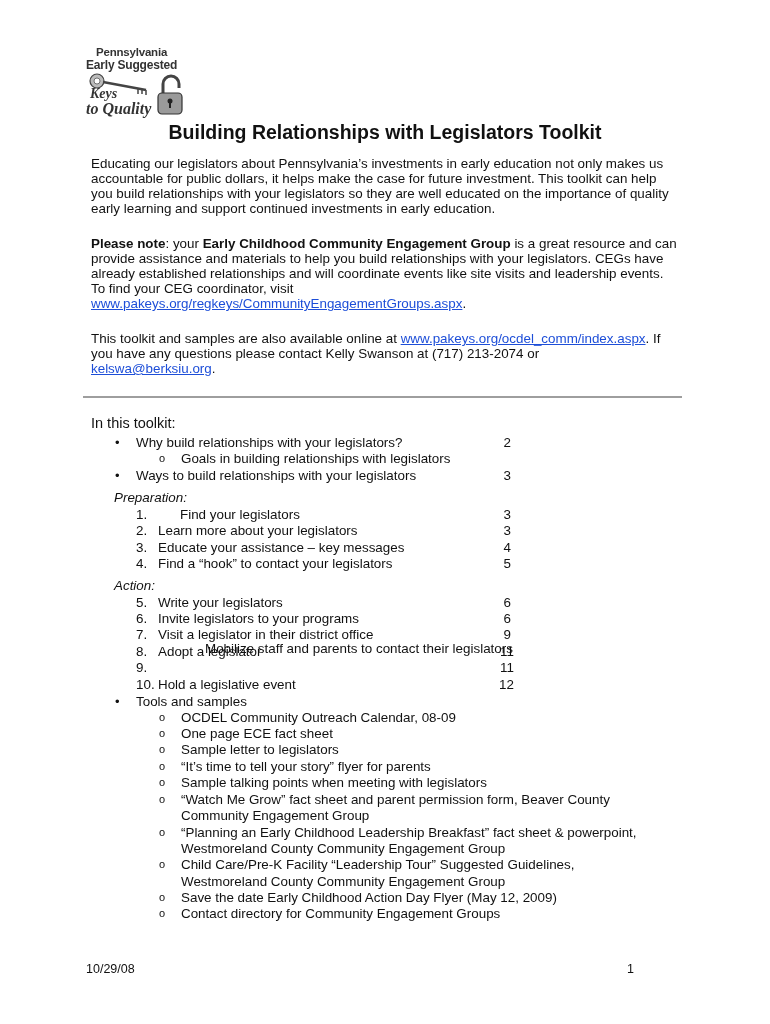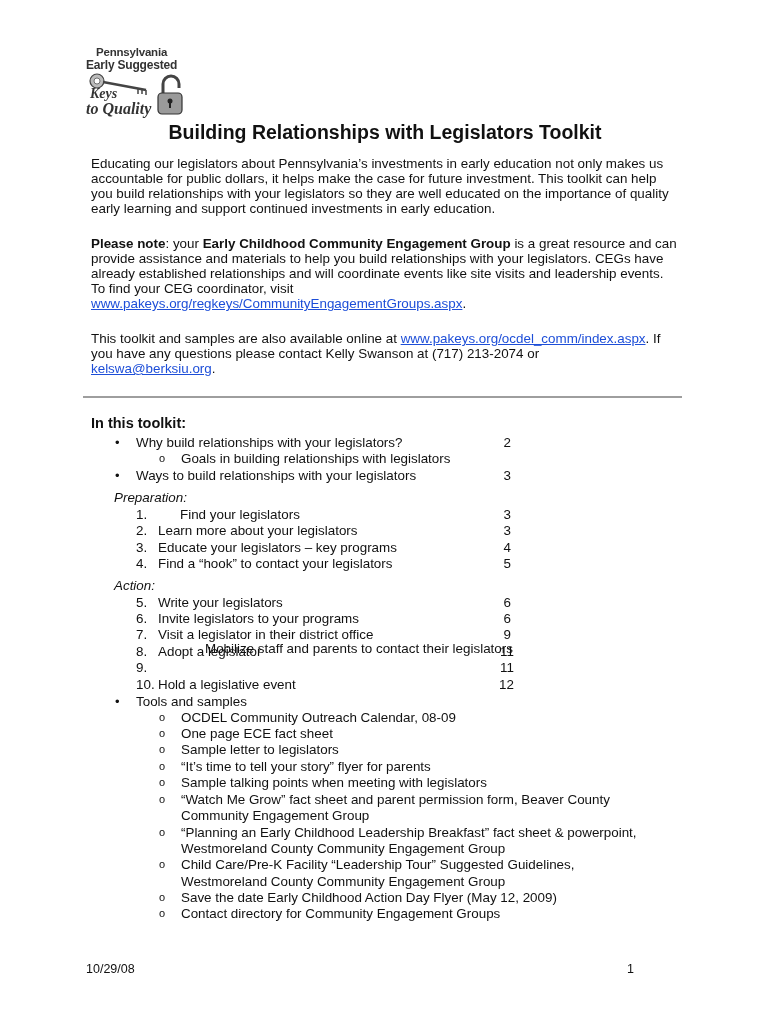--- a/index.html
+++ b/index.html
@@ -33,21 +33,21 @@
       position: absolute; left: 91px; width: 590px; font-size: 13.4px; line-height: 15px;
     }
     .p1 { top: 156px; }
     .p2 { top: 236px; }
     .p3 { top: 331px; }
     a.link { color: #1d4ed8; text-decoration: underline; }
     .rule {
       position: absolute; left: 83px; top: 396px; width: 599px; height: 2px; background: #9e9e9e;
     }
     .toc-heading {
-      position: absolute; left: 91px; top: 415px; font-weight: bold; font-size: 14.5px;
+      position: absolute; left: 91px; top: 415px; font-weight: normal; font-size: 14.5px;
     }
     .toc { position: absolute; left: 0; top: 0; font-size: 13.4px; }
     .row { position: absolute; white-space: nowrap; line-height: 16px; }
     .bullet { position: absolute; font-size: 13px; }
     .page { position: absolute; text-align: right; width: 24px; }
     .italic { font-style: italic; }
     .footer-date { position: absolute; left: 86px; top: 962px; font-size: 12.5px; }
     .footer-page { position: absolute; left: 627px; top: 962px; font-size: 12.5px; }
   </style>
 </head>
@@ -104,21 +104,21 @@
   <div class="row italic" style="left:114px; top:490px;">Preparation:</div>
   <div class="row" style="left:136px; top:507px;">1.</div>
   <div class="row" style="left:158px; top:507px;margin-left:22px;">Find your legislators</div>
   <div class="row page" style="left:487px; top:507px;">3</div>
 
   <div class="row" style="left:136px; top:523px;">2.</div>
   <div class="row" style="left:158px; top:523px;">Learn more about your legislators</div>
   <div class="row page" style="left:487px; top:523px;">3</div>
 
   <div class="row" style="left:136px; top:540px;">3.</div>
-  <div class="row" style="left:158px; top:540px;">Educate your legislators – key programs</div>
+  <div class="row" style="left:158px; top:540px;">Educate your assistance – key messages</div>
   <div class="row page" style="left:487px; top:540px;">4</div>
 
   <div class="row" style="left:136px; top:556px;">4.</div>
   <div class="row" style="left:158px; top:556px;">Find a “hook” to contact your legislators</div>
   <div class="row page" style="left:487px; top:556px;">5</div>
 
   <div class="row italic" style="left:114px; top:578px;">Action:</div>
   <div class="row" style="left:136px; top:595px;">5.</div>
   <div class="row" style="left:158px; top:595px;">Write your legislators</div>
   <div class="row page" style="left:487px; top:595px;">6</div>

